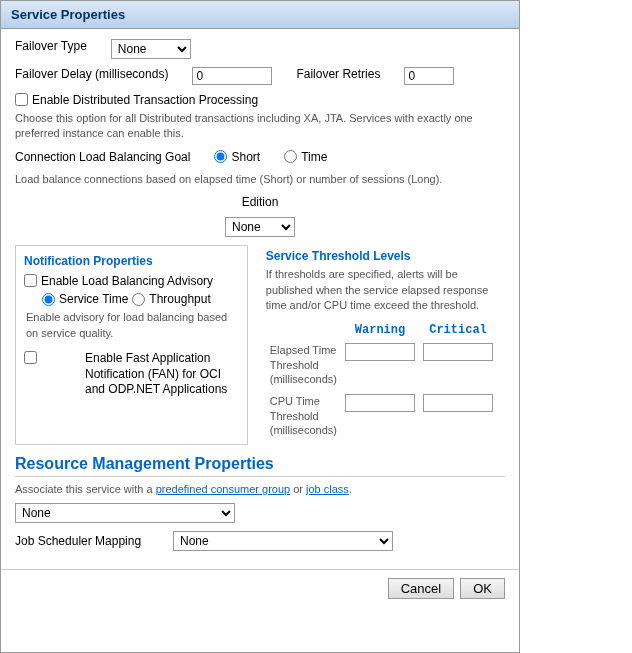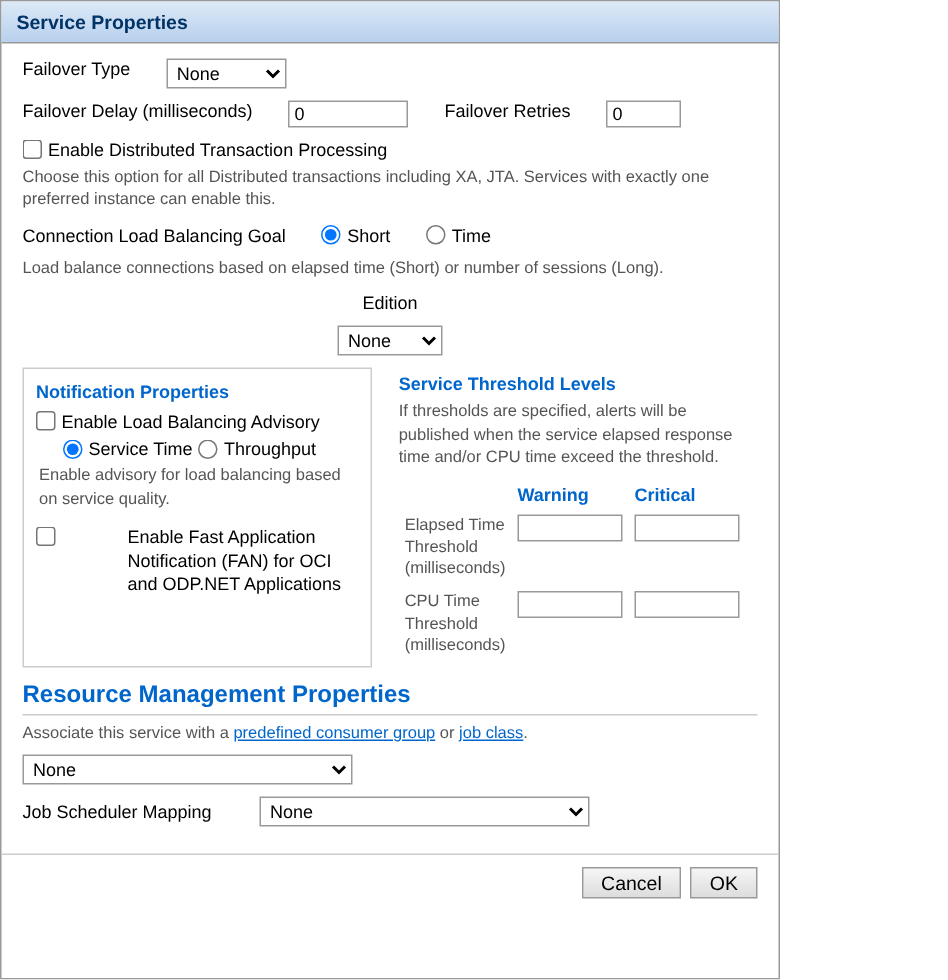--- a/index.html
+++ b/index.html
@@ -102,25 +102,26 @@
       color: #555;
       font-size: 11px;
       margin-bottom: 8px;
       line-height: 1.4;
     }
     .threshold-table {
       width: 100%;
       border-collapse: collapse;
     }
     .threshold-table th {
-      text-align: left;
+      text-align: center;
       font-weight: bold;
       font-size: 12px;
       color: #0066cc;
       padding: 2px 4px;
+      font-family: Liberation Mono, monospace;
     }
     .threshold-table td {
       padding: 4px 4px;
       vertical-align: top;
       font-size: 11px;
       color: #555;
       line-height: 1.3;
     }
     .threshold-table td.label-cell {
       width: 100px;

